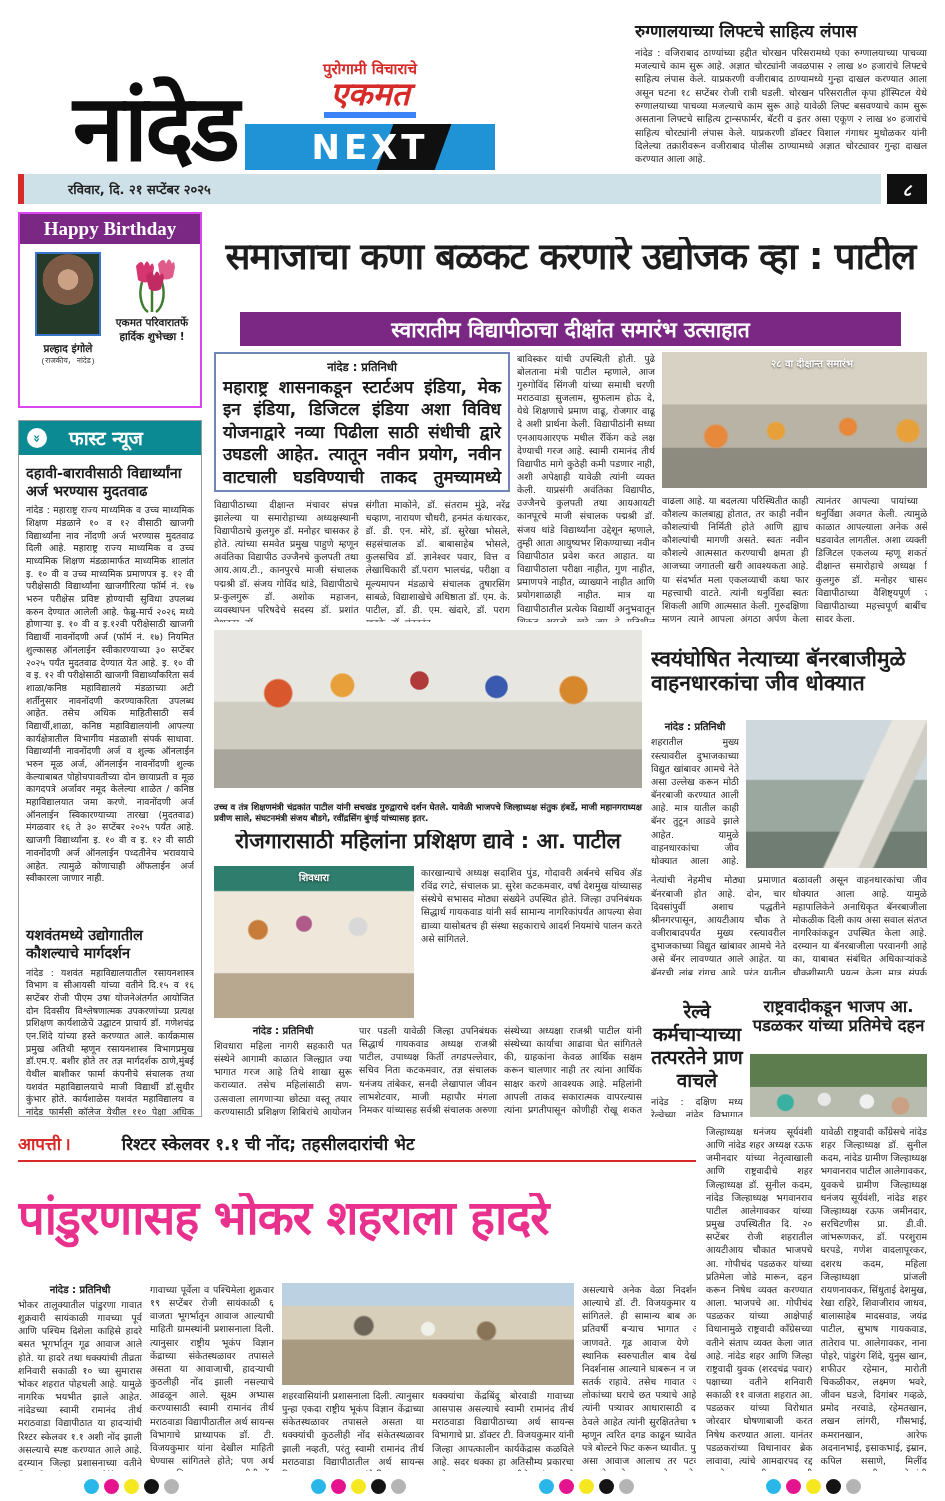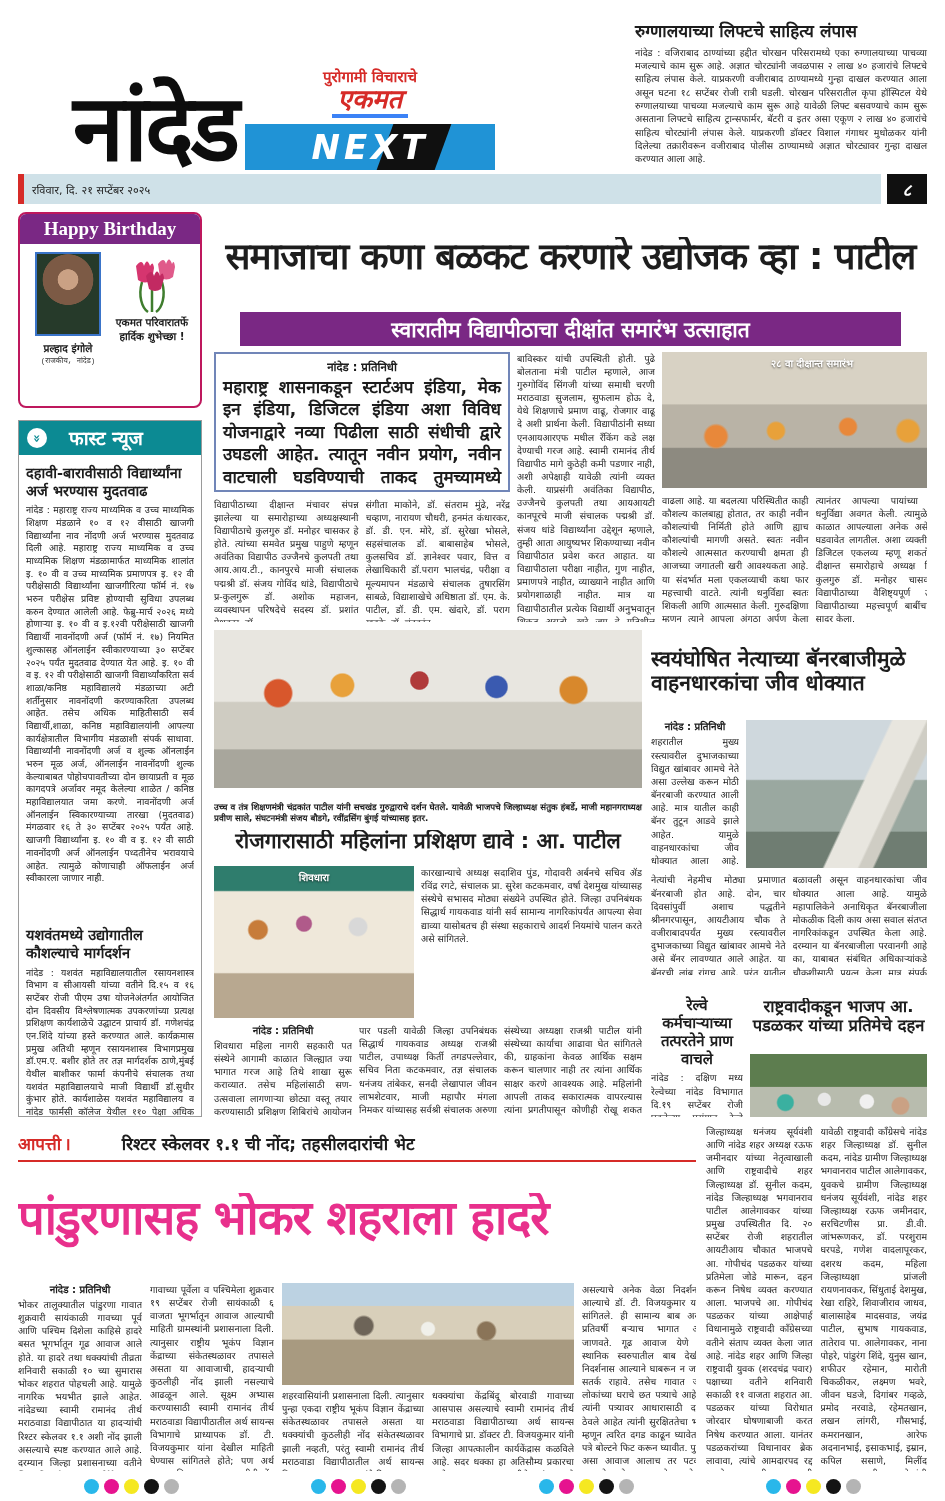--- a/index.html
+++ b/index.html
@@ -8,39 +8,39 @@
     font-family:"DejaVu Sans","Liberation Sans",sans-serif;color:#1d1d1d;overflow:hidden;
     box-sizing:border-box;padding:0 18px;
   }
   *{box-sizing:border-box;}
   
   .top{display:flex;height:172px;padding-top:20px;}
   .masthead{width:605px;display:flex;align-items:flex-end;padding-left:55px;}
   .nanded{font-size:92px;font-weight:800;letter-spacing:-3px;line-height:.95;color:#0d0d0d;}
   .brand-col{display:flex;flex-direction:column;align-items:center;margin-left:8px;margin-bottom:2px;}
   .brand-tagline{color:#d62b28;font-weight:700;font-size:15px;}
-  .brand-name{color:#d62b28;font-weight:800;font-size:26px;font-style:italic;line-height:1;border-bottom:4px solid #3b82f6;padding:0 6px 2px;}
+  .brand-name{color:#d62b28;font-weight:800;font-size:32px;font-style:italic;line-height:1;border-bottom:6px solid #3b82f6;padding:0 6px 2px;}
   .next-box{position:relative;margin-top:6px;background:#2093d6;width:250px;height:46px;display:flex;align-items:center;justify-content:center;overflow:hidden;}
   .next-wedge{position:absolute;right:52px;top:-4px;bottom:-4px;width:58px;background:#101010;transform:skewX(-20deg);}
-  .next-text{position:relative;color:#fff;font-weight:800;font-style:italic;font-size:34px;letter-spacing:4px;}
+  .next-text{position:relative;color:#fff;font-weight:800;font-size:34px;letter-spacing:4px;}
   .lift{flex:1;padding:2px 0 0 12px;}
   .lift h2{margin:0 0 4px;font-size:17px;line-height:1.15;}
   .lift p{margin:0;font-size:9.4px;line-height:1.42;text-align:justify;}
   
   .date-strip{height:30px;display:flex;align-items:stretch;margin-top:2px;}
   .ds-bar{flex:1;background:#cfe1e8;display:flex;align-items:center;}
   .ds-tick{width:6px;background:#d62b28;margin-right:8px;align-self:stretch;}
-  .ds-text{font-size:11px;font-weight:400;color:#222;}
+  .ds-text{font-size:13px;font-weight:700;color:#222;margin-left:36px;}
   .page-no{width:40px;background:#101010;color:#fff;display:flex;align-items:center;justify-content:center;font-size:17px;font-style:italic;font-weight:700;margin-left:6px;}
   
   .content{display:flex;margin-top:8px;height:905px;}
   .sidebar{width:184px;flex:none;display:flex;flex-direction:column;}
   .mainarea{flex:1;margin-left:12px;overflow:hidden;}
   
-  .bday{border:2px solid #be185d;border-radius:8px;height:196px;overflow:hidden;}
+  .bday{border:2px solid #d946ef;border-radius:0;height:196px;overflow:hidden;}
   .bday-head{background:#7a2884;color:#fff;text-align:center;font-family:"Liberation Serif","DejaVu Serif",serif;font-weight:700;font-size:19px;padding:4px 0;}
   .bday-body{display:flex;padding:8px 6px;}
   .bday-left{width:50%;text-align:center;}
   .portrait{width:66px;height:84px;margin:0 auto;border:2px solid #3a74c9;background:
     radial-gradient(circle at 50% 32%,#caa184 16%,#7c5a45 17% 40%,#263a2a 41%),linear-gradient(#3c5a3e,#1f3322);}
   .bday-name{font-size:10.5px;font-weight:700;margin-top:5px;}
   .bday-desg{font-size:7.5px;color:#333;font-family:Liberation Mono, monospace;}
   .bday-right{width:50%;text-align:center;}
   .bday-greet{font-size:10.5px;font-weight:700;line-height:1.3;margin-top:2px;}
   
@@ -95,21 +95,21 @@
   .mb-right{flex:1;}
   .ban-hl{font-size:21px;font-weight:800;line-height:1.15;height:56px;overflow:hidden;}
   .ban-row1{display:flex;gap:7px;height:148px;margin-top:4px;overflow:hidden;}
   .ban-c0{width:88px;flex:none;}
   .ph-ban{flex:1;height:100%;background:
      linear-gradient(115deg,transparent 58%,#e8e6df 59% 72%,#cfcdc4 73% 78%,transparent 79%),
      linear-gradient(180deg,#cfd8dd 0 40%,#9aa8a0 41% 75%,#6f7d72 76%);}
   .ban-row2{display:flex;gap:7px;height:102px;margin-top:5px;overflow:hidden;}
   .mb-low{display:flex;gap:7px;height:208px;margin-top:6px;overflow:hidden;}
   .rail{width:92px;flex:none;}
-  .rail-hl{font-size:15px;font-weight:800;text-align:center;line-height:1.2;margin-bottom:3px;}
+  .rail-hl{font-size:19px;font-weight:800;text-align:center;line-height:1.2;margin-bottom:3px;}
   .pad{flex:1;}
   .pad-hl{font-size:16.5px;font-weight:800;text-align:center;line-height:1.15;height:40px;overflow:hidden;}
   .ph-prot{height:108px;margin-top:2px;background:
      radial-gradient(circle at 20% 45%,#3ab0a0 0 5%,transparent 6%),
      radial-gradient(circle at 42% 42%,#e8e8e8 0 5%,transparent 6%),
      radial-gradient(circle at 66% 44%,#f0f0f0 0 5%,transparent 6%),
      radial-gradient(circle at 85% 48%,#caa184 0 5%,transparent 6%),
      linear-gradient(180deg,#5d7d4f 0 30%,#b8bcae 31% 70%,#7d8272 71%);}
   
   .bottom{display:flex;gap:10px;height:350px;margin-top:4px;overflow:hidden;}

